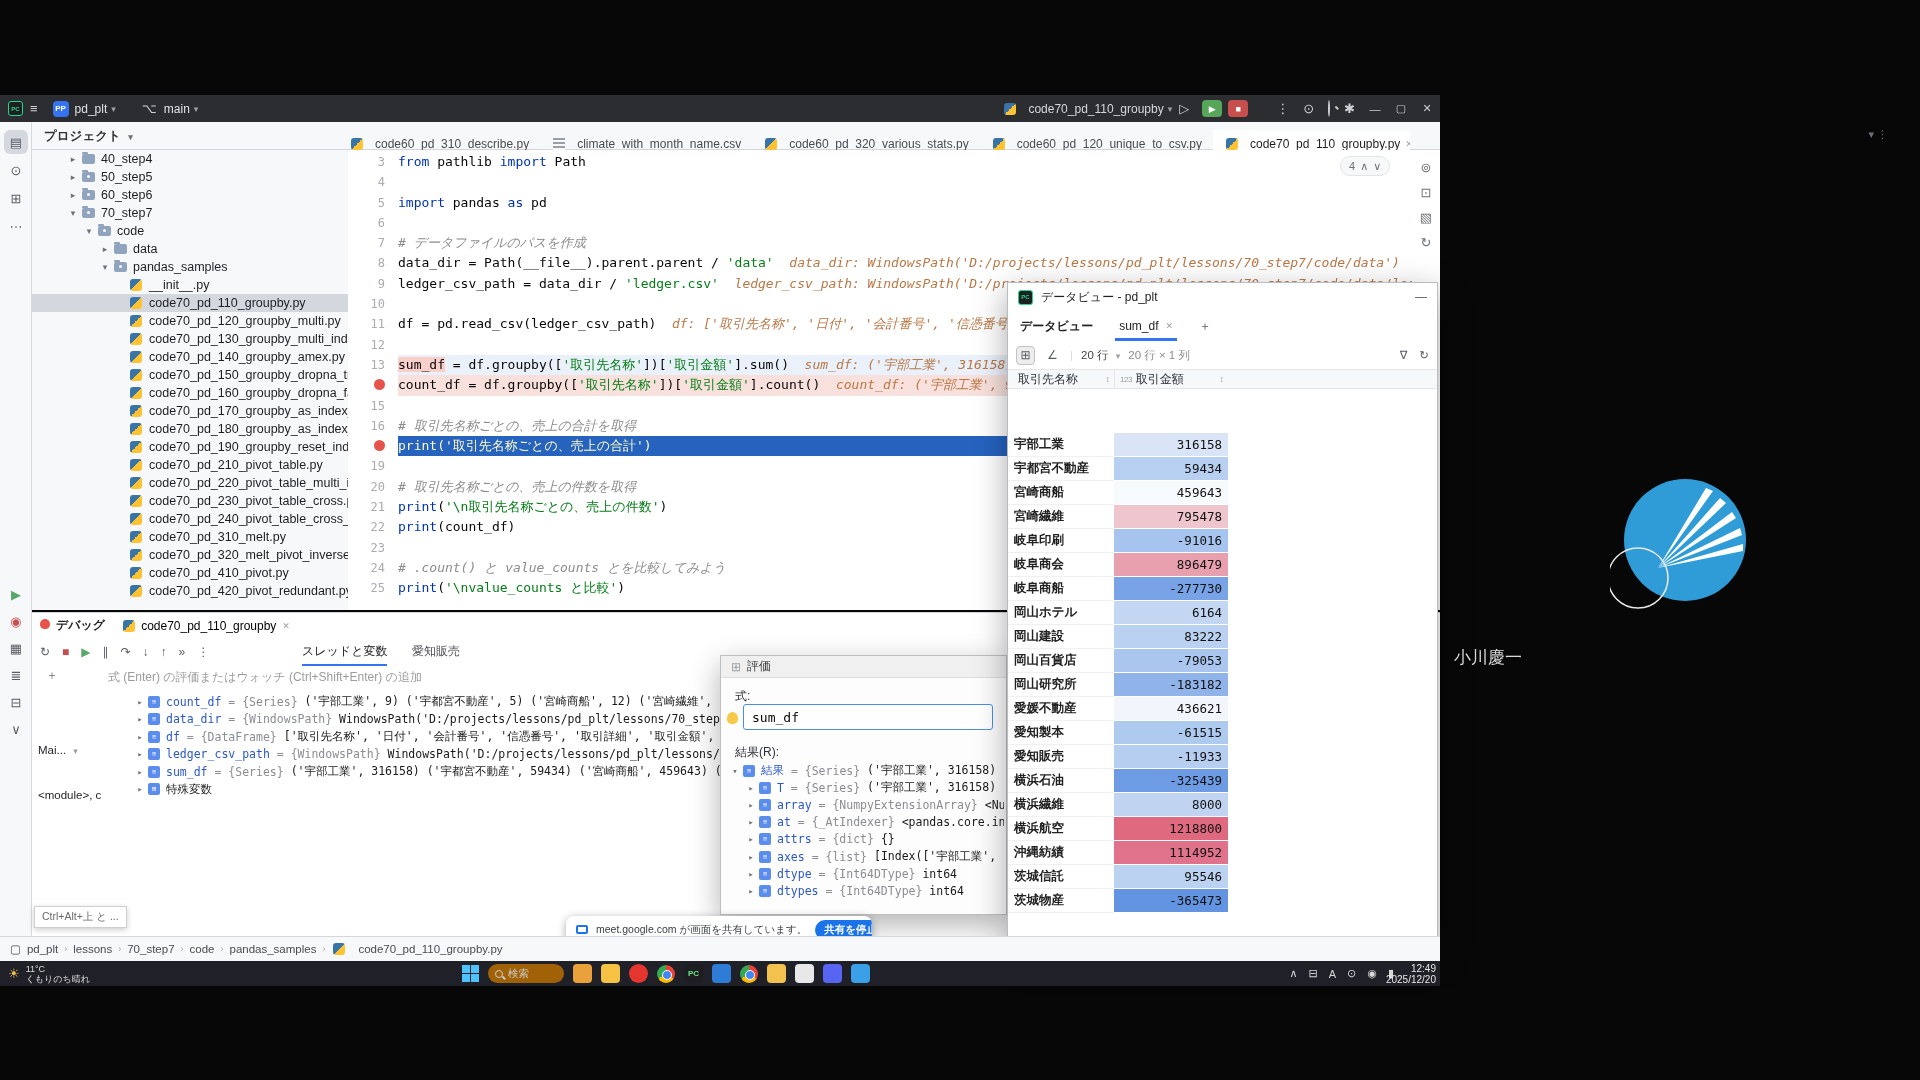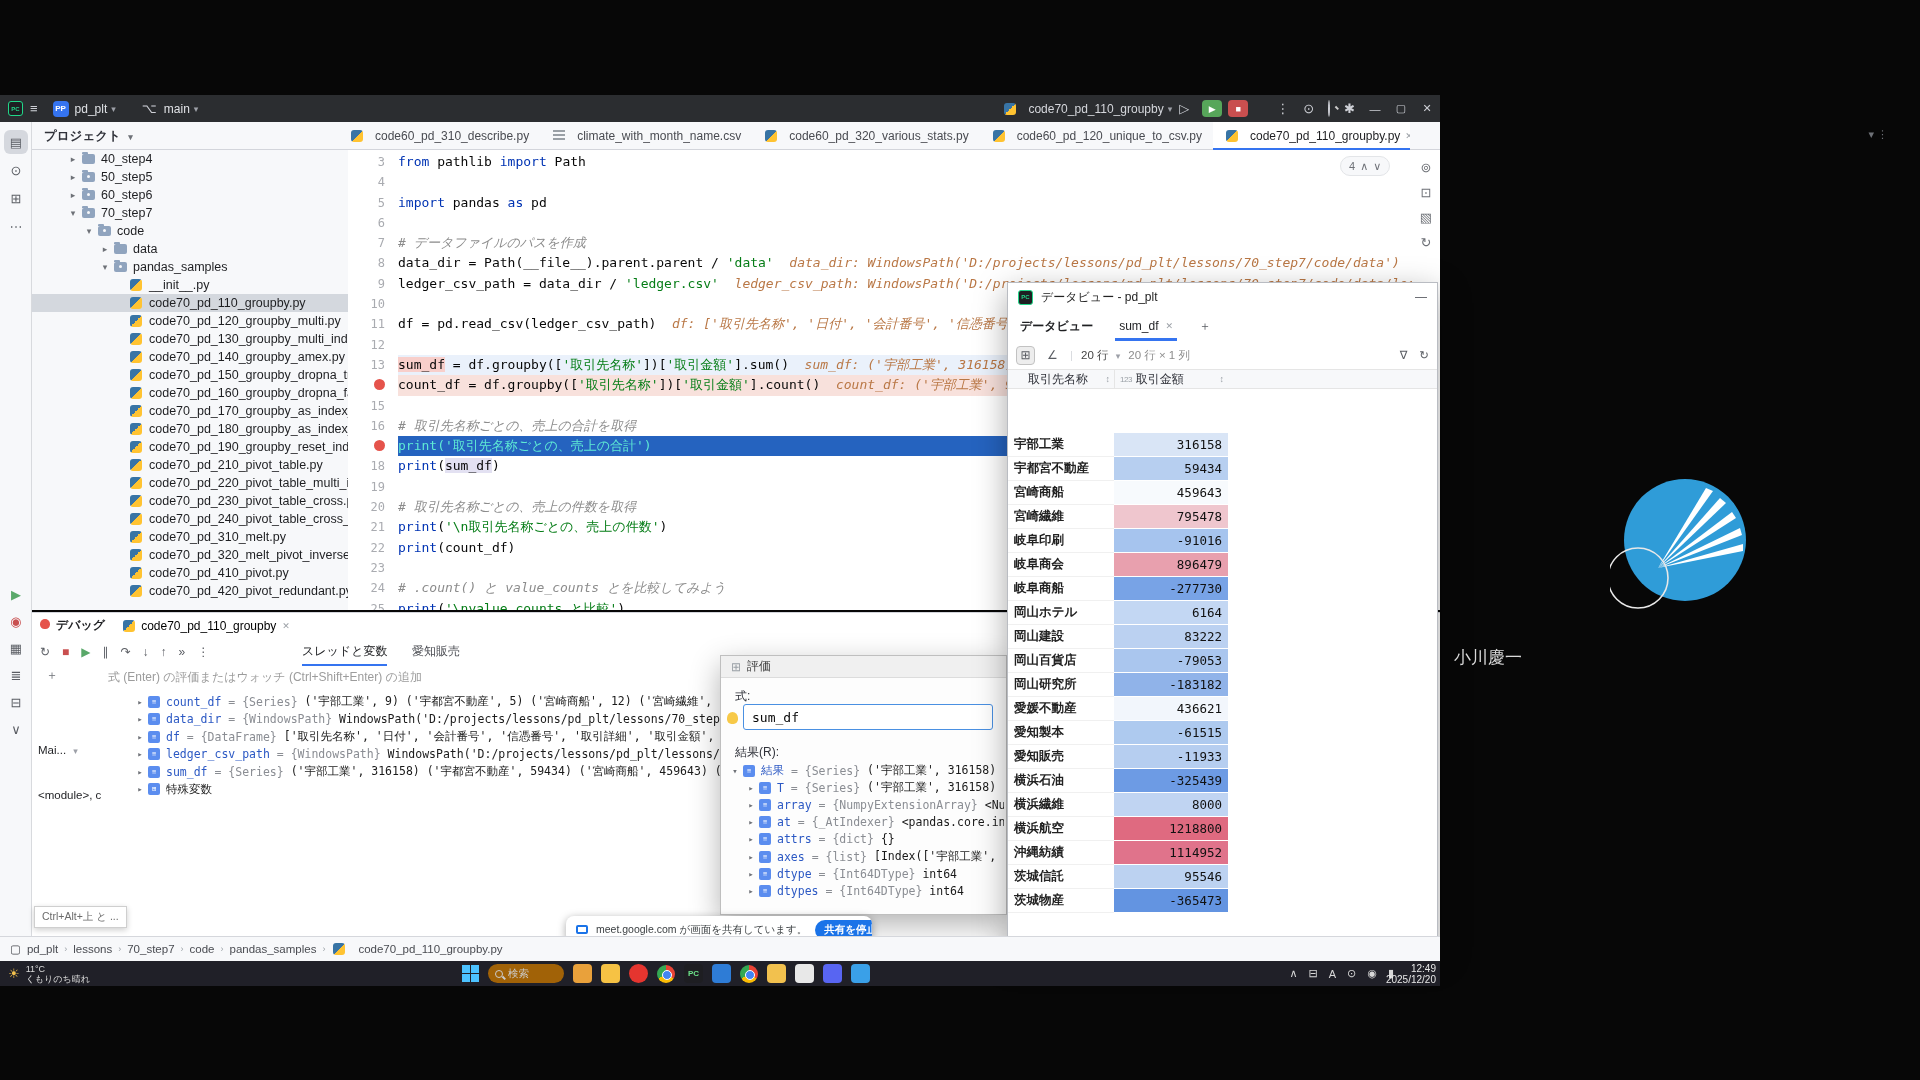--- a/index.html
+++ b/index.html
@@ -48,40 +48,40 @@
   .ico-pkg:after { content:""; position:absolute; left:5px; top:3px; width:3px; height:3px;
     background:#f7f8fa; border-radius:50%; }
   .ico-py { width:12px; height:12px; border-radius:3px;
     background:linear-gradient(135deg,#3874a5 50%,#ffc331 50%); }
   .ico-csv { width:12px; height:12px; background:repeating-linear-gradient(#9aa0a6 0 2px,#f7f8fa 2px 4px); }
 
   
   #editor-tabs { position:absolute; left:348px; top:122px; width:1062px; height:28px;
     display:flex; overflow:hidden; }
   .tab { display:inline-flex; align-items:center; gap:5px; padding:12px 11px; font-size:12px;
-    color:#494b51; white-space:nowrap; height:28px; }
+    color:#494b51; white-space:nowrap; height:28px;margin-top:8px; }
   .tab.active { color:#1e1f22; background:#fff; box-shadow:inset 0 -2px 0 #3574f0; }
   .tab .x { color:#9ba0a6; font-size:9px; }
   #tabs-overflow { position:absolute; right:32px; top:128px; color:#6e7177; font-size:11px; }
 
   
   #editor { left:348px; top:150px; width:1092px; height:460px; background:#ffffff; overflow:hidden; }
   .cl { height:20.3px; display:flex; font-family:"DejaVu Sans Mono", monospace; font-size:13px; }
   .gut { width:50px; flex:none; text-align:right; padding-right:13px; color:#a9abb0;
     font-size:12px; line-height:20.3px; }
   .bdot { display:inline-block; width:11px; height:11px; border-radius:50%; background:#e5534b;
     margin-top:4px; }
   .body { flex:1; white-space:pre; line-height:20.3px; color:#080808; }
   .body.cur { background:#eaf1fb; }
   .body.bp { background:#f8e1dc; }
   .body.exec { background:#2563bf; }
   .k { color:#0033b3; } .s { color:#067d17; } .c { color:#8c8c8c; font-style:italic; }
   .t { color:#080808; }
   .h { color:#b97745; font-style:italic; }
-  .w { color:#5eead4; }
+  .w { color:#fef9c3; }
   .hp { background:#f8cfcb; color:#080808; }
   .hv { background:#e3e1f2; color:#080808; }
   #inspections { left:1340px; top:156px; height:20px; background:#f7f8fa;
     border:1px solid #e3e5e8; border-radius:10px; display:flex; align-items:center; gap:5px;
     padding:0 8px; font-size:11px; color:#6e7177; }
   #rightstrip { left:1412px; top:150px; width:28px; height:460px; background:#fff; }
   #rightstrip span { display:block; text-align:center; margin-top:10px; color:#6e7177; font-size:13px; }
 
   
   #debugpanel { left:32px; top:612px; width:1408px; height:324px; background:#fff;
@@ -143,21 +143,21 @@
   #dv-toolbar { position:absolute; left:0; top:58px; width:100%; height:28px; display:flex;
     align-items:center; padding:0 8px; gap:8px; font-size:11.5px; color:#444; }
   .dv-ticon { width:19px; height:19px; border:1px solid transparent; border-radius:4px;
     display:flex; align-items:center; justify-content:center; color:#5a5d63; font-size:12px; }
   .dv-ticon.active { background:#ededed; border-color:#c2c2c2; }
   #dv-dims { color:#8c8c8c; }
   #dv-right-icons { margin-left:auto; display:flex; gap:12px; color:#5a5d63; }
   #dv-header { position:absolute; left:0; top:86px; width:100%; height:20px; background:#f7f8fa;
     border-top:1px solid #e5e5e5; border-bottom:1px solid #e5e5e5; font-size:12px; color:#30323a;
     display:flex; }
-  #dv-header .hc1 { width:106px; padding-left:20px; display:flex; align-items:center; }
+  #dv-header .hc1 { width:106px; padding-left:10px; display:flex; align-items:center; }
   #dv-header .hc2 { width:114px; border-left:1px solid #e5e5e5; padding-left:5px;
     display:flex; align-items:center; gap:4px; }
   .sorticon { color:#9aa0a6; font-size:9px; margin-left:auto; margin-right:4px; }
   .n123 { color:#9aa0a6; font-size:8px; letter-spacing:-0.5px; }
   #dv-rows { position:absolute; left:0; top:106px; width:100%;margin-top:44px; }
   .dvrow { height:24px; display:flex; }
   .dvname { width:106px; padding-left:6px; font-size:12.5px; font-weight:600; color:#222;
     display:flex; align-items:center; border-bottom:1px solid #f0f0f0; white-space:nowrap; overflow:hidden; }
   .dvval { width:114px; display:flex; align-items:center; justify-content:flex-end;
     padding-right:6px; font-family:"DejaVu Sans Mono", monospace; font-size:12.5px; color:#111;
@@ -376,24 +376,20 @@
     </div>
     <div class="cl">
       <div class="gut">16</div>
       <div class="body"><span class="c"># 取引先名称ごとの、売上の合計を取得</span></div>
     </div>
     <div class="cl">
       <div class="gut"><span class="bdot"></span></div>
       <div class="body exec"><span class="w">print('取引先名称ごとの、売上の合計')</span></div>
     </div>
     <div class="cl">
-      <div class="gut">18</div>
-      <div class="body"><span class="k">print</span><span class="t">(</span><span class="hv">sum_df</span><span class="t">)</span></div>
-    </div>
-    <div class="cl">
       <div class="gut">19</div>
       <div class="body"></div>
     </div>
     <div class="cl">
       <div class="gut">20</div>
       <div class="body"><span class="c"># 取引先名称ごとの、売上の件数を取得</span></div>
     </div>
     <div class="cl">
       <div class="gut">21</div>
       <div class="body"><span class="k">print</span><span class="t">(</span><span class="s">'\n取引先名称ごとの、売上の件数'</span><span class="t">)</span></div>

